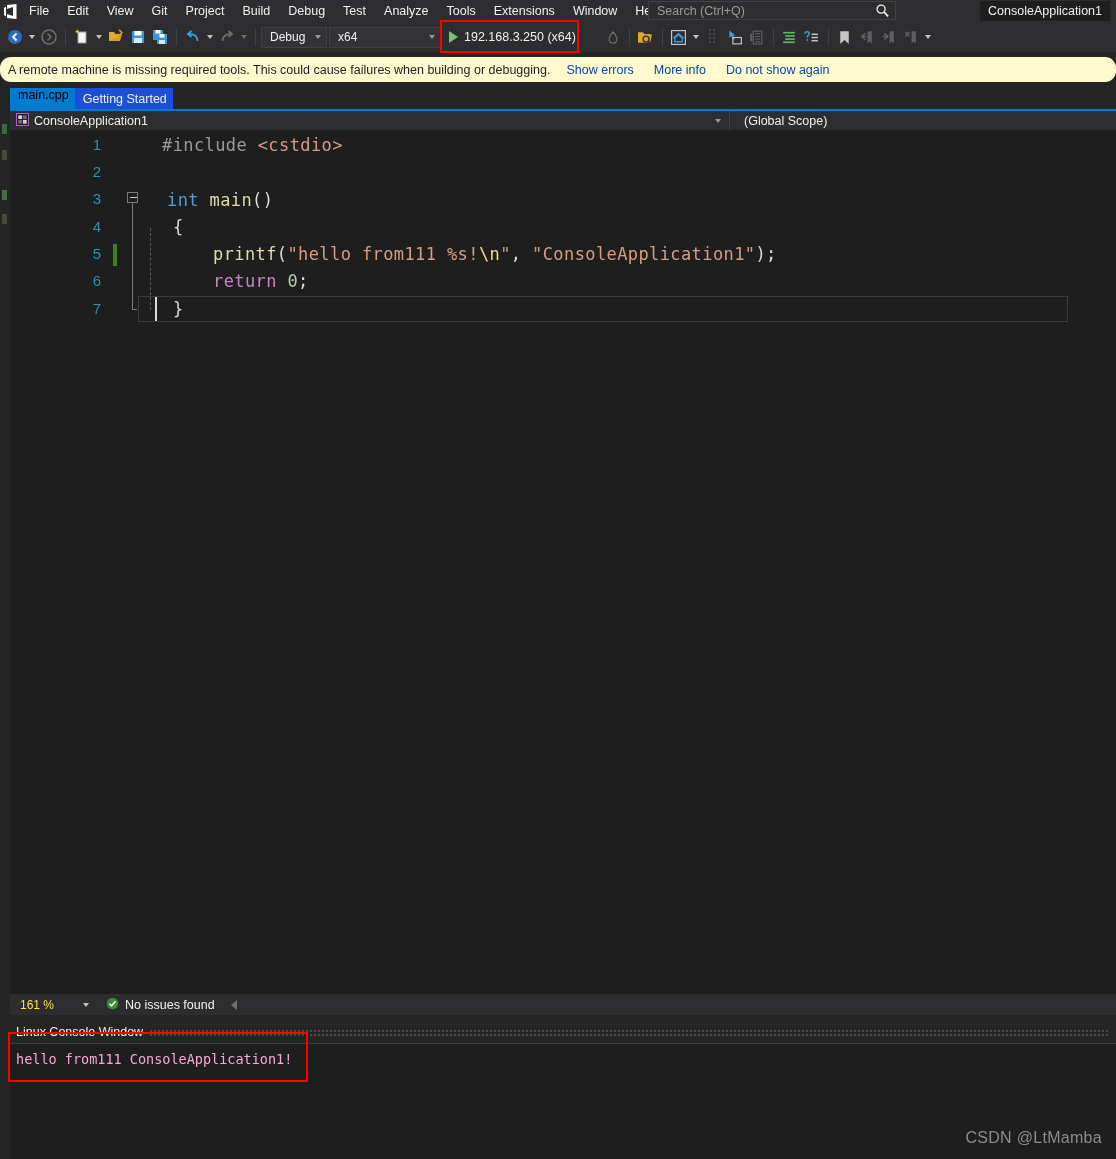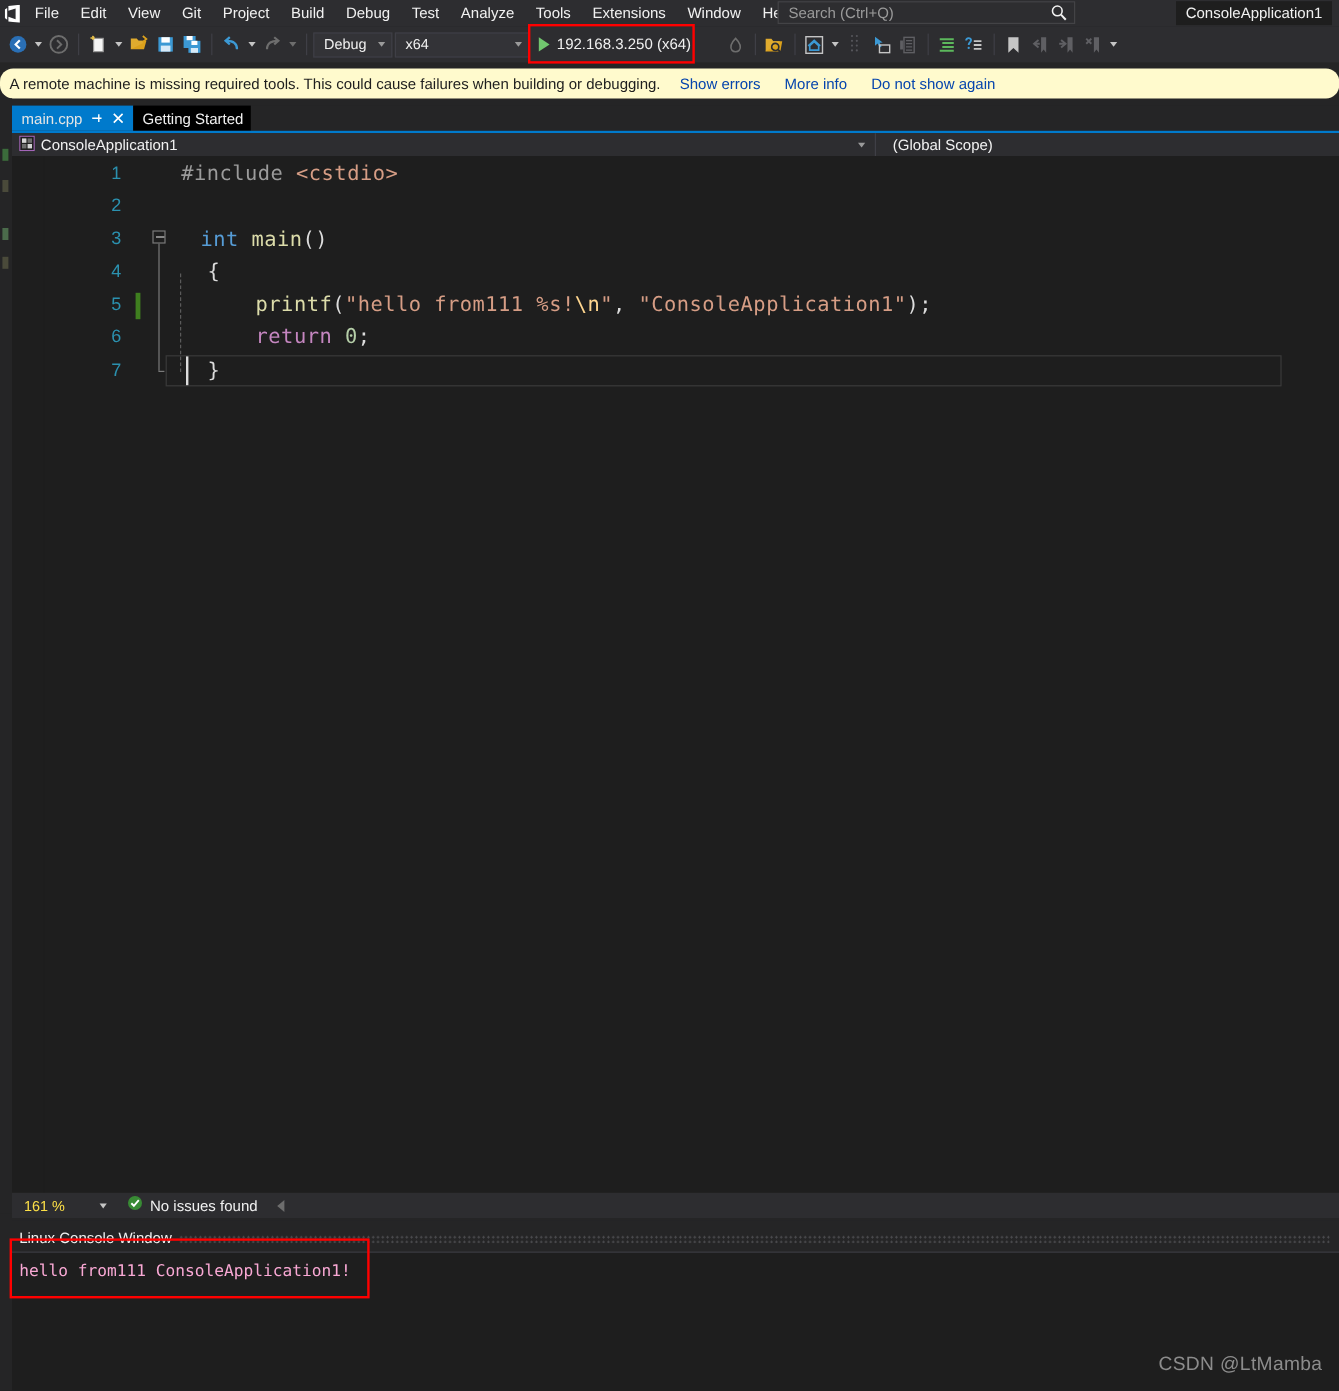--- a/index.html
+++ b/index.html
@@ -107,22 +107,22 @@
 
   
   .tabbar {
     position: absolute; left: 10px; top: 88px; width: 1106px; height: 21px;
     background: #252526; display: flex; align-items: stretch;
   }
   .tab {
     display: flex; align-items: center; padding: 0 6px 0 8px; gap: 5px;
     font-size: 12.5px; color: #f1f1f1; height: 21px;
   }
-  .tab.active { background: #007acc; color: #e5e5e5; }
-  .tab.inactive { background: #000000; color: #f1f1f1; }
+  .tab.active { background: #007acc; color: #000000; flex-direction: column; }
+  .tab.inactive { background: #1d4ed8; color: #f1f1f1; }
   .tab .pin, .tab .cls {
     width: 13px; height: 13px; display: flex; align-items: center; justify-content: center;
     font-size: 11px; color: #ffffff;
   }
   .tabbar-underline {
     position: absolute; left: 10px; top: 109px; width: 1106px; height: 2px;
     background: #007acc;
   }
 
   
@@ -560,21 +560,21 @@
     <div class="code-area">
 
       <div class="ln" style="top:6px;">1</div>
       <div class="ln" style="top:33px;">2</div>
       <div class="ln" style="top:60px;">3</div>
       <div class="ln" style="top:88px;">4</div>
       <div class="ln" style="top:115px;">5</div>
       <div class="ln" style="top:142px;">6</div>
       <div class="ln" style="top:170px;">7</div>
 
-      <div class="codeline" style="top:2px; left:114px;"><span class="k-pre">#include</span><span> </span><span class="k-inc">&lt;cstdio&gt;</span></div>
+      <div class="codeline" style="top:2px; left:125px;"><span class="k-pre">#include</span><span> </span><span class="k-inc">&lt;cstdio&gt;</span></div>
 
       <div class="codeline" style="top:57px; left:130px;"><span class="k-kw">int</span><span> </span><span class="k-fn">main</span><span class="k-punct">()</span></div>
 
       <div class="codeline" style="top:84px; left:136px;"><span class="k-punct">{</span></div>
 
       <div class="codeline" style="top:111px; left:176px;"><span class="k-fn">printf</span><span class="k-punct">(</span><span class="k-str">"hello from111 %s!</span><span class="k-esc">\n</span><span class="k-str">"</span><span class="k-punct">, </span><span class="k-str">"ConsoleApplication1"</span><span class="k-punct">);</span></div>
 
       <div class="codeline" style="top:138px; left:176px;"><span class="k-ret">return</span><span> </span><span class="k-num">0</span><span class="k-punct">;</span></div>
 
       <div class="codeline" style="top:166px; left:136px;"><span class="k-punct">}</span></div>

